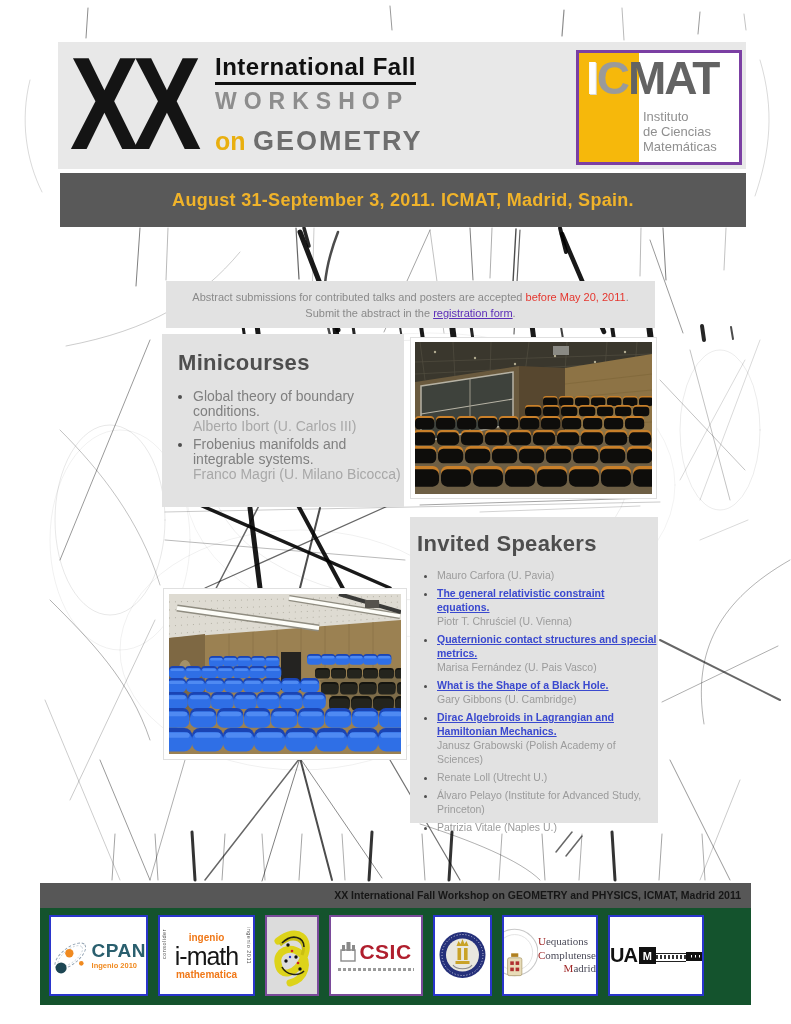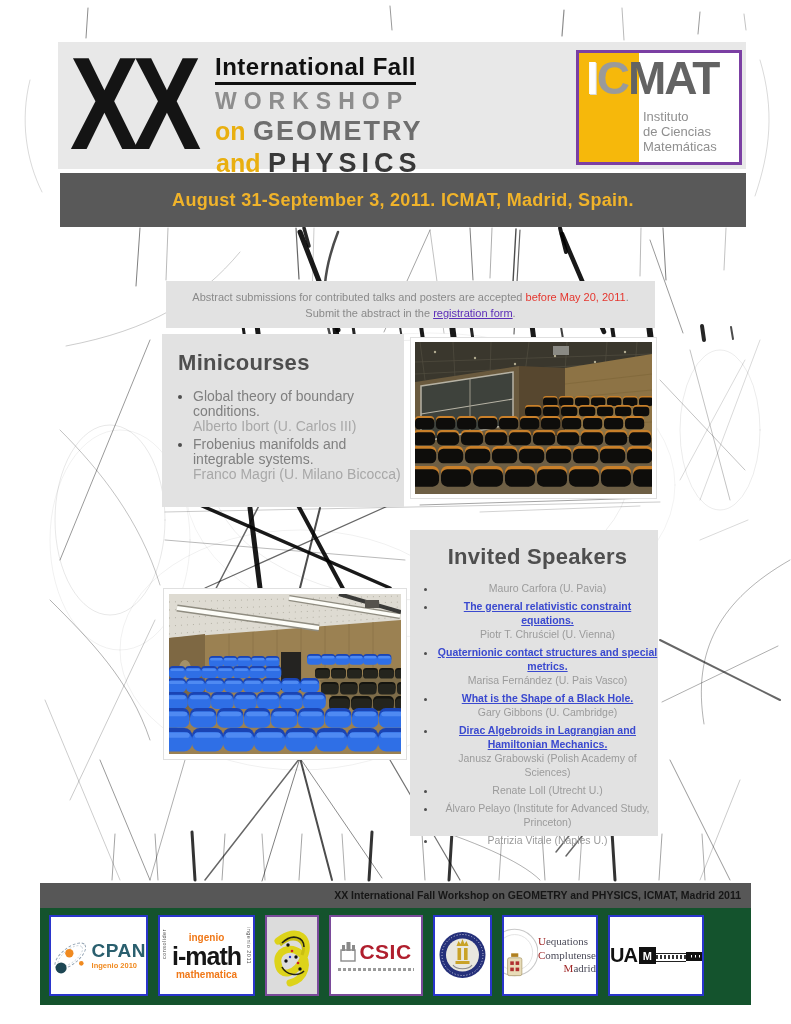--- a/index.html
+++ b/index.html
@@ -9,21 +9,21 @@
   .z1{z-index:1;} .z2{z-index:2;} .z3{z-index:3;}
 
   
   .header-band{left:58px;top:42px;width:688px;height:127px;background:#e8e8e8;}
   .hdr-xx{position:absolute;left:12px;top:-2px;font-size:132px;line-height:127px;font-weight:bold;
           color:#141414;letter-spacing:-8px;transform:scaleX(.78);transform-origin:0 0;}
   .title-stack{position:absolute;left:157px;top:11px;}
   .tl1{display:inline-block;font-size:24px;font-weight:bold;color:#101010;letter-spacing:.5px;
        border-bottom:3px solid #101010;padding-bottom:1px;}
   .tl2{font-size:23px;font-weight:bold;color:#8d8d8d;letter-spacing:7px;margin-top:3px;}
-  .tl3,.tl4{font-size:27px;font-weight:bold;margin-top:1px;text-align:center;}
+  .tl3,.tl4{font-size:27px;font-weight:bold;margin-top:11px;text-align:center;}
   .tl3 .pre,.tl4 .pre{color:#e9af0f;font-size:25px;letter-spacing:0;}
   .tl3 .word{color:#6e6e6e;letter-spacing:2px;}
   .tl4 .word{color:#383838;letter-spacing:5px;}
   .icmat{position:absolute;left:518px;top:8px;width:160px;height:109px;background:#ffffff;
          border:3px solid #7b3fa3;}
   .icmat-yellow{position:absolute;left:0;top:0;width:60px;height:100%;background:#f6b80b;}
   .icmat-word{position:absolute;left:7px;top:-2px;font-size:46px;font-weight:bold;letter-spacing:-2px;}
   .icmat-word .li{color:#ffffff;text-shadow:1px 1px 0 #d9d9d9;}
   .icmat-word .lc{color:#9a9a9a;}
   .icmat-word .lmat{color:#636363;}
@@ -36,21 +36,21 @@
 
   
   .notice{left:166px;top:281px;width:489px;height:47px;background:#e2e2e2;text-align:center;
           font-size:11px;line-height:16px;color:#8a8a8a;padding-top:8px;box-sizing:border-box;}
   .notice .hl{color:#e5362e;}
   .notice .lnk{color:#5b2db8;text-decoration:underline;cursor:pointer;}
 
   
   .panel{background:#e2e2e2;}
   .panel-mc{left:162px;top:334px;width:242px;height:173px;}
-  .panel-sp{left:410px;top:530px;width:248px;height:306px;text-align:center;}
+  .panel-sp{left:410px;top:517px;width:248px;height:306px;}
   .panel-title{font-size:22px;font-weight:bold;color:#4e4e4e;letter-spacing:.3px;margin:0;}
   .panel-mc .panel-title{padding:16px 0 0 16px;}
   .panel-sp .panel-title{padding:14px 0 0 7px;}
   .mc-list{margin:13px 0 0;padding-left:31px;font-size:14px;line-height:15px;}
   .mc-list li{margin-bottom:3px;}
   .mc-list li::marker{color:#4e4e4e;}
   .mc-t{color:#7f7f7f;}
   .mc-s{color:#a8a8a8;}
   .sp-list{margin:11px 0 0;padding-left:27px;font-size:10.5px;line-height:14px;}
   .sp-list li{margin-bottom:4px;}
@@ -76,21 +76,21 @@
   .logo-imath{width:97px;flex-direction:column;}
   .logo-knot{width:54px;border-color:#7a4a9a;background:#dcdcdc;}
   .logo-csic{width:94px;border-color:#7a4a9a;flex-direction:column;}
   .logo-uc3m{width:59px;}
   .logo-ucm{width:96px;}
   .logo-uam{width:96px;flex-direction:row;}
   .cpan-txt{margin-left:2px;}
   .cpan-name{font-size:19px;font-weight:bold;color:#2a5f6e;letter-spacing:.5px;line-height:20px;}
   .cpan-sub{font-size:7.5px;color:#f08a20;font-weight:bold;}
   .imath-top,.imath-bot{font-size:10px;font-weight:bold;color:#f07818;line-height:11px;}
-  .imath-mid{font-size:25px;font-weight:bold;color:#161616;letter-spacing:-1px;line-height:26px;}
+  .imath-mid{font-size:25px;font-weight:normal;color:#161616;letter-spacing:-1px;line-height:26px;}
   .imath-v{position:absolute;font-size:5.5px;color:#555;writing-mode:vertical-rl;letter-spacing:.5px;}
   .imath-vl{left:1px;top:12px;transform:rotate(180deg);}
   .imath-vr{right:1px;top:10px;}
   .csic-row{display:flex;align-items:center;gap:3px;}
   .csic-name{font-size:21px;font-weight:bold;color:#b01e2d;letter-spacing:.5px;}
   .csic-line{margin-top:4px;width:76px;height:3px;
              background:repeating-linear-gradient(90deg,#9a9a9a 0 3px,transparent 3px 5px);}
   .ucm-txt{font-family:"Liberation Serif",serif;font-size:11px;line-height:13.5px;color:#4c4c5a;}
   .ucm-txt .ini{color:#a02828;}
   .uam-row1{display:flex;align-items:center;gap:2px;}

